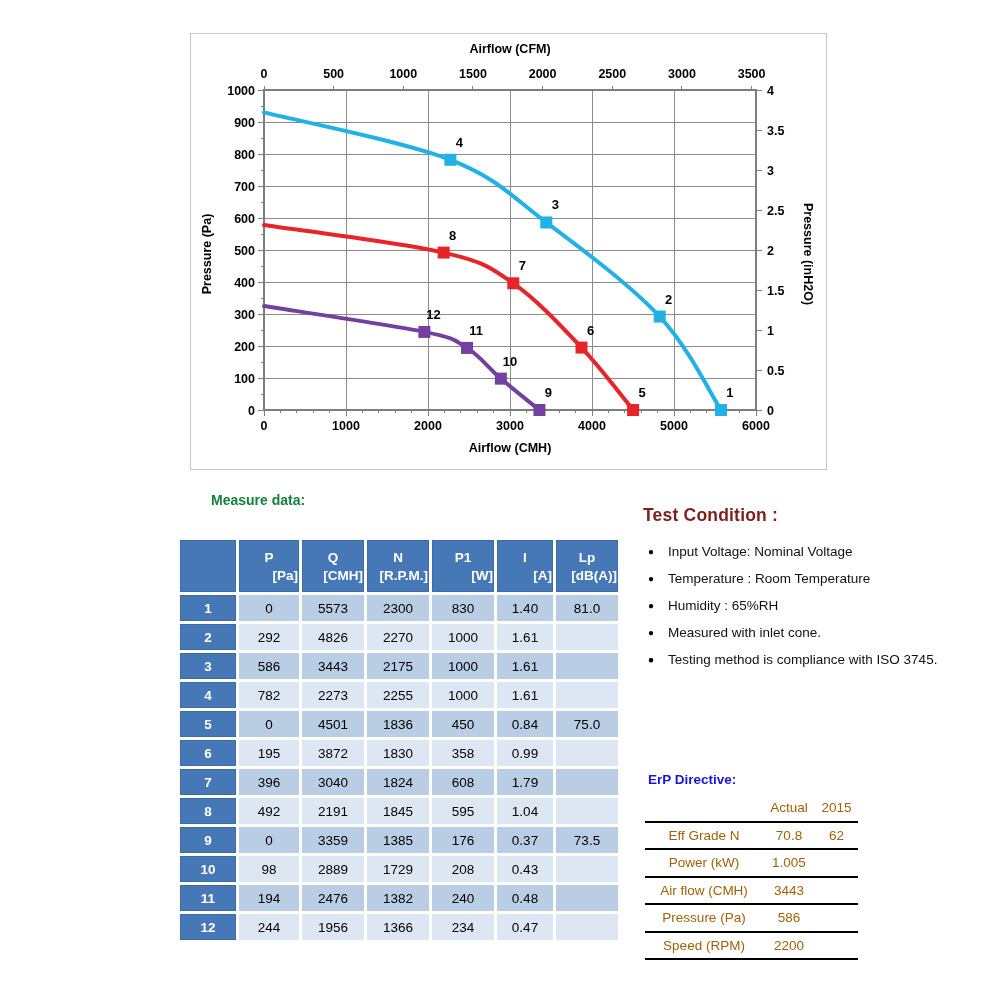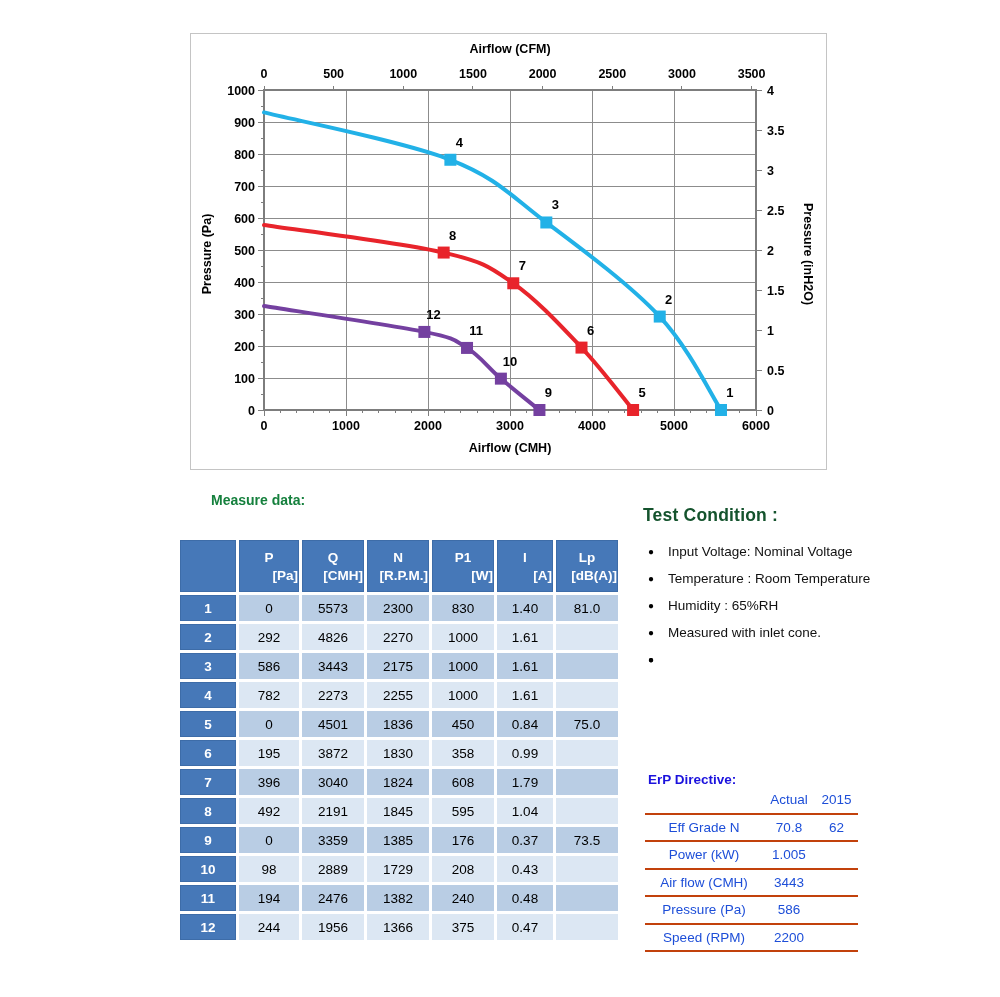--- a/index.html
+++ b/index.html
@@ -40,36 +40,36 @@
   table.measure tbody tr:nth-child(even) td{background:#dce7f3;}
   table.measure col.c0{width:56px;}
   table.measure col.c1{width:60px;}
   table.measure col.c2{width:62px;}
   table.measure col.c3{width:62px;}
   table.measure col.c4{width:62px;}
   table.measure col.c5{width:56px;}
   table.measure col.c6{width:62px;}
   
   .test-cond{position:absolute;left:643px;top:505px;width:348px;}
-  .tc-heading{font-size:17.5px;font-weight:bold;color:#14532d;letter-spacing:.2px;}
+  .tc-heading{font-size:17.5px;font-weight:bold;color:#7f1d1d;letter-spacing:.2px;}
   ul.tc-list{list-style:none;margin:16px 0 0 0;padding:0;}
   ul.tc-list li{
     position:relative;padding-left:25px;margin:0 0 6.5px 0;
     font-size:13.5px;line-height:20.5px;color:#111;max-width:305px;
   }
   ul.tc-list li .bullet{
     position:absolute;left:5px;top:0;font-size:10px;line-height:20.5px;color:#000;
   }
   
   .erp{position:absolute;left:645px;top:772px;width:215px;}
-  .erp-heading{font-size:13.5px;font-weight:bold;color:#1b12dd;margin-left:3px;}
+  .erp-heading{font-size:13.5px;font-weight:bold;color:#1b12dd;margin-bottom:8px;margin-left:3px;}
   table.erp-table{border-collapse:collapse;width:213px;}
   table.erp-table td{
     height:25.5px;text-align:center;vertical-align:middle;
-    font-size:13.5px;color:#1d4ed8;border-bottom:2px solid #c2410c;padding:0 2px;
+    font-size:13.5px;color:#a16207;border-bottom:2px solid #000000;padding:0 2px;
   }
   table.erp-table col.e0{width:118px;}
   table.erp-table col.e1{width:52px;}
   table.erp-table col.e2{width:43px;}
 </style>
 </head>
 <body>
 
 <div class="page">
 
@@ -374,36 +374,36 @@
           <td>1382</td>
           <td>240</td>
           <td>0.48</td>
           <td></td>
         </tr>
         <tr>
           <th>12</th>
           <td>244</td>
           <td>1956</td>
           <td>1366</td>
-          <td>375</td>
+          <td>234</td>
           <td>0.47</td>
           <td></td>
         </tr>
       </tbody>
   </table>
 
   <div class="test-cond">
     <div class="tc-heading">Test Condition :</div>
     <ul class="tc-list" id="tc-list">
         <li><span class="bullet">●</span><span>Input Voltage: Nominal Voltage</span></li>
         <li><span class="bullet">●</span><span>Temperature : Room Temperature</span></li>
         <li><span class="bullet">●</span><span>Humidity : 65%RH</span></li>
         <li><span class="bullet">●</span><span>Measured with inlet cone.</span></li>
         <li><span class="bullet">●</span></li>
-        <li><span class="bullet">●</span></li>
+        <li><span class="bullet">●</span><span>Testing method is compliance with ISO 3745.</span></li>
       </ul>
   </div>
 
   <div class="erp">
     <div class="erp-heading">ErP Directive:</div>
     <table class="erp-table">
       <colgroup>
           <col class="e0">
           <col class="e1">
           <col class="e2">

